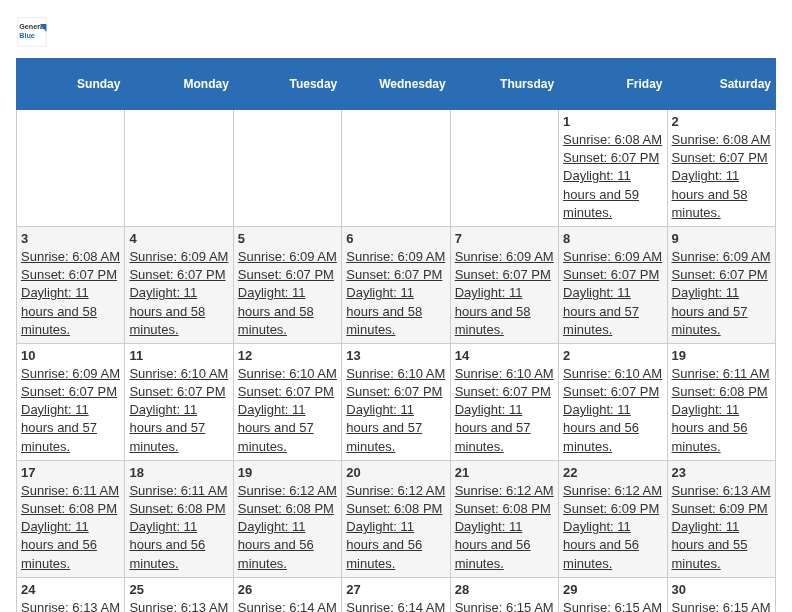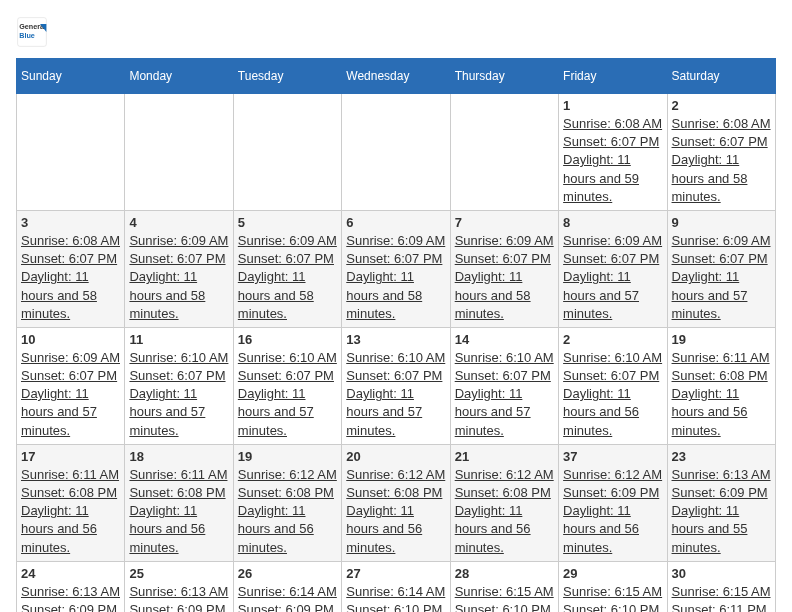--- a/index.html
+++ b/index.html
@@ -39,23 +39,23 @@
     }
     .calendar {
       width: 100%;
       border-collapse: collapse;
       border: 1px solid #ccc;
     }
     .calendar thead tr th {
       background: #2a6db5;
       color: #fff;
       font-size: 12px;
-      font-weight: normal;
-      padding: 10px 4px;
-      text-align: left;
+      font-weight: bold;
+      padding: 18px 4px;
+      text-align: right;
       border: 1px solid #2a6db5;
     }
     .calendar tbody tr td {
       width: 107px;
       vertical-align: top;
       border: 1px solid #ccc;
       padding: 4px;
       font-size: 10px;
       color: #333;
       background: #fff;
@@ -179,21 +179,21 @@
 Sunset: 6:07 PM
 Daylight: 11 hours and 57 minutes.</div>
         </td>
         <td>
           <span class="day-number">11</span>
           <div class="day-info" style="white-space: pre-line;">Sunrise: 6:10 AM
 Sunset: 6:07 PM
 Daylight: 11 hours and 57 minutes.</div>
         </td>
         <td>
-          <span class="day-number">16</span>
+          <span class="day-number">12</span>
           <div class="day-info" style="white-space: pre-line;">Sunrise: 6:10 AM
 Sunset: 6:07 PM
 Daylight: 11 hours and 57 minutes.</div>
         </td>
         <td>
           <span class="day-number">13</span>
           <div class="day-info" style="white-space: pre-line;">Sunrise: 6:10 AM
 Sunset: 6:07 PM
 Daylight: 11 hours and 57 minutes.</div>
         </td>
@@ -241,21 +241,21 @@
 Sunset: 6:08 PM
 Daylight: 11 hours and 56 minutes.</div>
         </td>
         <td>
           <span class="day-number">21</span>
           <div class="day-info" style="white-space: pre-line;">Sunrise: 6:12 AM
 Sunset: 6:08 PM
 Daylight: 11 hours and 56 minutes.</div>
         </td>
         <td>
-          <span class="day-number">37</span>
+          <span class="day-number">22</span>
           <div class="day-info" style="white-space: pre-line;">Sunrise: 6:12 AM
 Sunset: 6:09 PM
 Daylight: 11 hours and 56 minutes.</div>
         </td>
         <td>
           <span class="day-number">23</span>
           <div class="day-info" style="white-space: pre-line;">Sunrise: 6:13 AM
 Sunset: 6:09 PM
 Daylight: 11 hours and 55 minutes.</div>
         </td>

